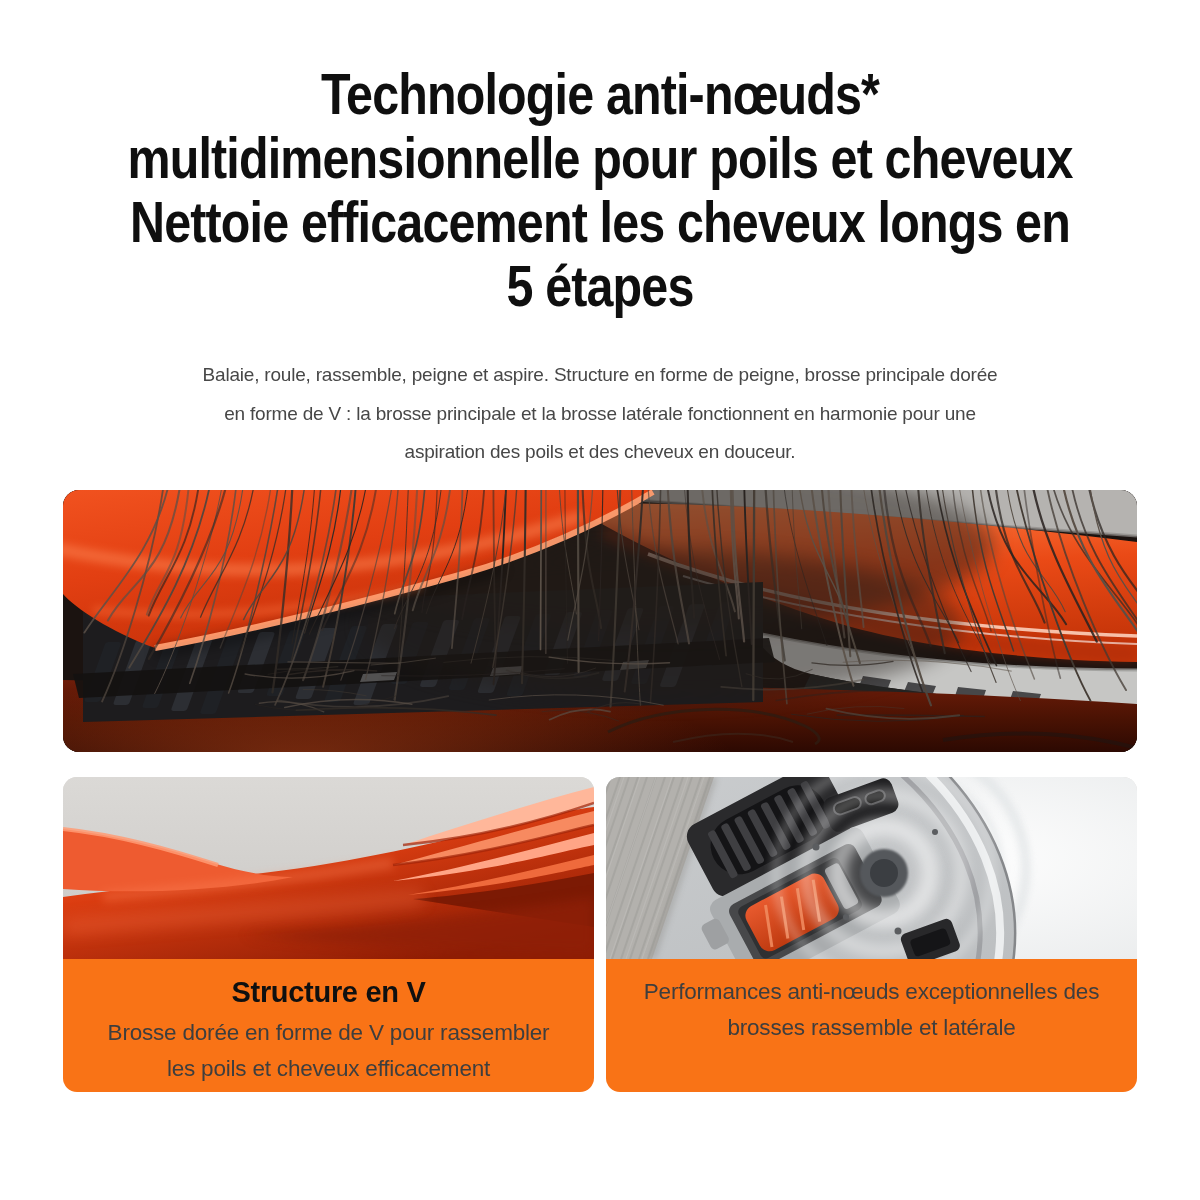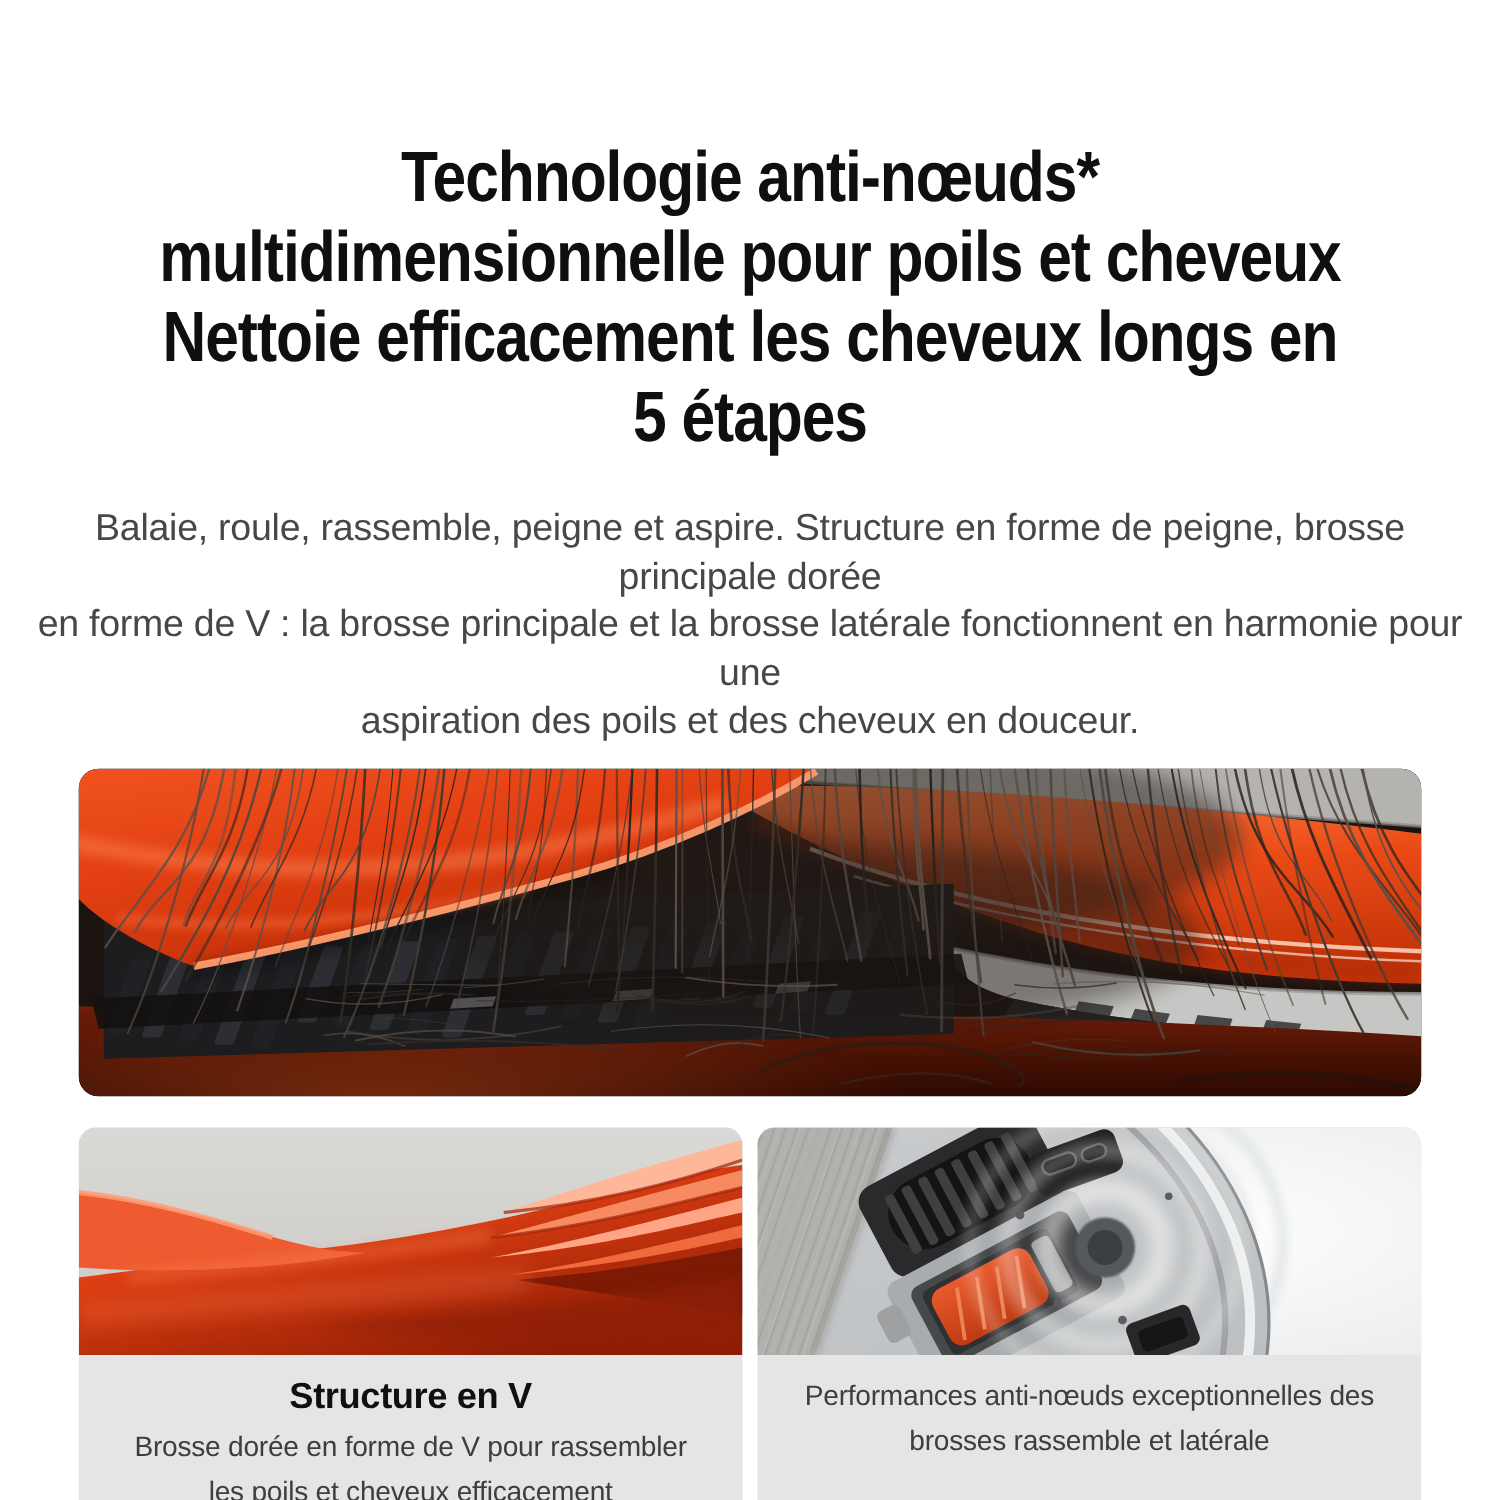--- a/index.html
+++ b/index.html
@@ -1,46 +1,46 @@
 <!DOCTYPE html>
 <html><head>
 <meta charset="utf-8">
 <style>
   html,body{margin:0;padding:0;background:#ffffff;}
   body{width:1200px;height:1200px;overflow:hidden;font-family:"Liberation Sans",sans-serif;-webkit-font-smoothing:antialiased;}
-  .page{width:1200px;height:1184px;padding-top:110px;box-sizing:border-box;}
+  .page{width:1200px;height:1184px;padding-top:62px;box-sizing:border-box;}
 
   .heading{
     width:1400px;margin:0 0 0 -100px;
     font-size:57px;line-height:64px;font-weight:700;color:#0f0f0f;
     letter-spacing:-1px;text-align:center;white-space:pre-line;
     transform:scaleX(.85);
   }
   .intro{
     width:1170px;margin:38px auto 0;
-    font-size:30px;line-height:38.5px;color:#474747;
+    font-size:19px;line-height:38.5px;color:#474747;
     text-align:center;white-space:pre-line;letter-spacing:-0.2px;
   }
 
   .hero{
     width:1074px;height:262px;margin:18px auto 0;
     border-radius:16px;overflow:hidden;position:relative;background:#1b1310;
   }
   .hero svg{display:block;width:100%;height:100%;}
 
   .cards{width:1074px;margin:25px auto 0;display:flex;gap:12px;}
   .card{width:531px;}
   .card-img{
     width:531px;height:182px;border-radius:14px 14px 0 0;overflow:hidden;
     background:#dcdad7;
   }
   .card-img svg{display:block;width:100%;height:100%;}
   .card-text{
     height:133px;box-sizing:border-box;padding:15px 10px 0;
-    background:#e5e5e5;border-radius:0 0 14px 14px;text-align:center;
+    background:#f97316;border-radius:0 0 14px 14px;text-align:center;
   }
   .card-title{
     font-size:29px;line-height:36px;font-weight:700;color:#101010;
     margin:0 0 5px 0;letter-spacing:-0.3px;
   }
   .card-body{
     font-size:22.5px;line-height:36px;color:#3e3e3e;
     white-space:pre-line;letter-spacing:-0.2px;text-align:center;
   }
 </style>

